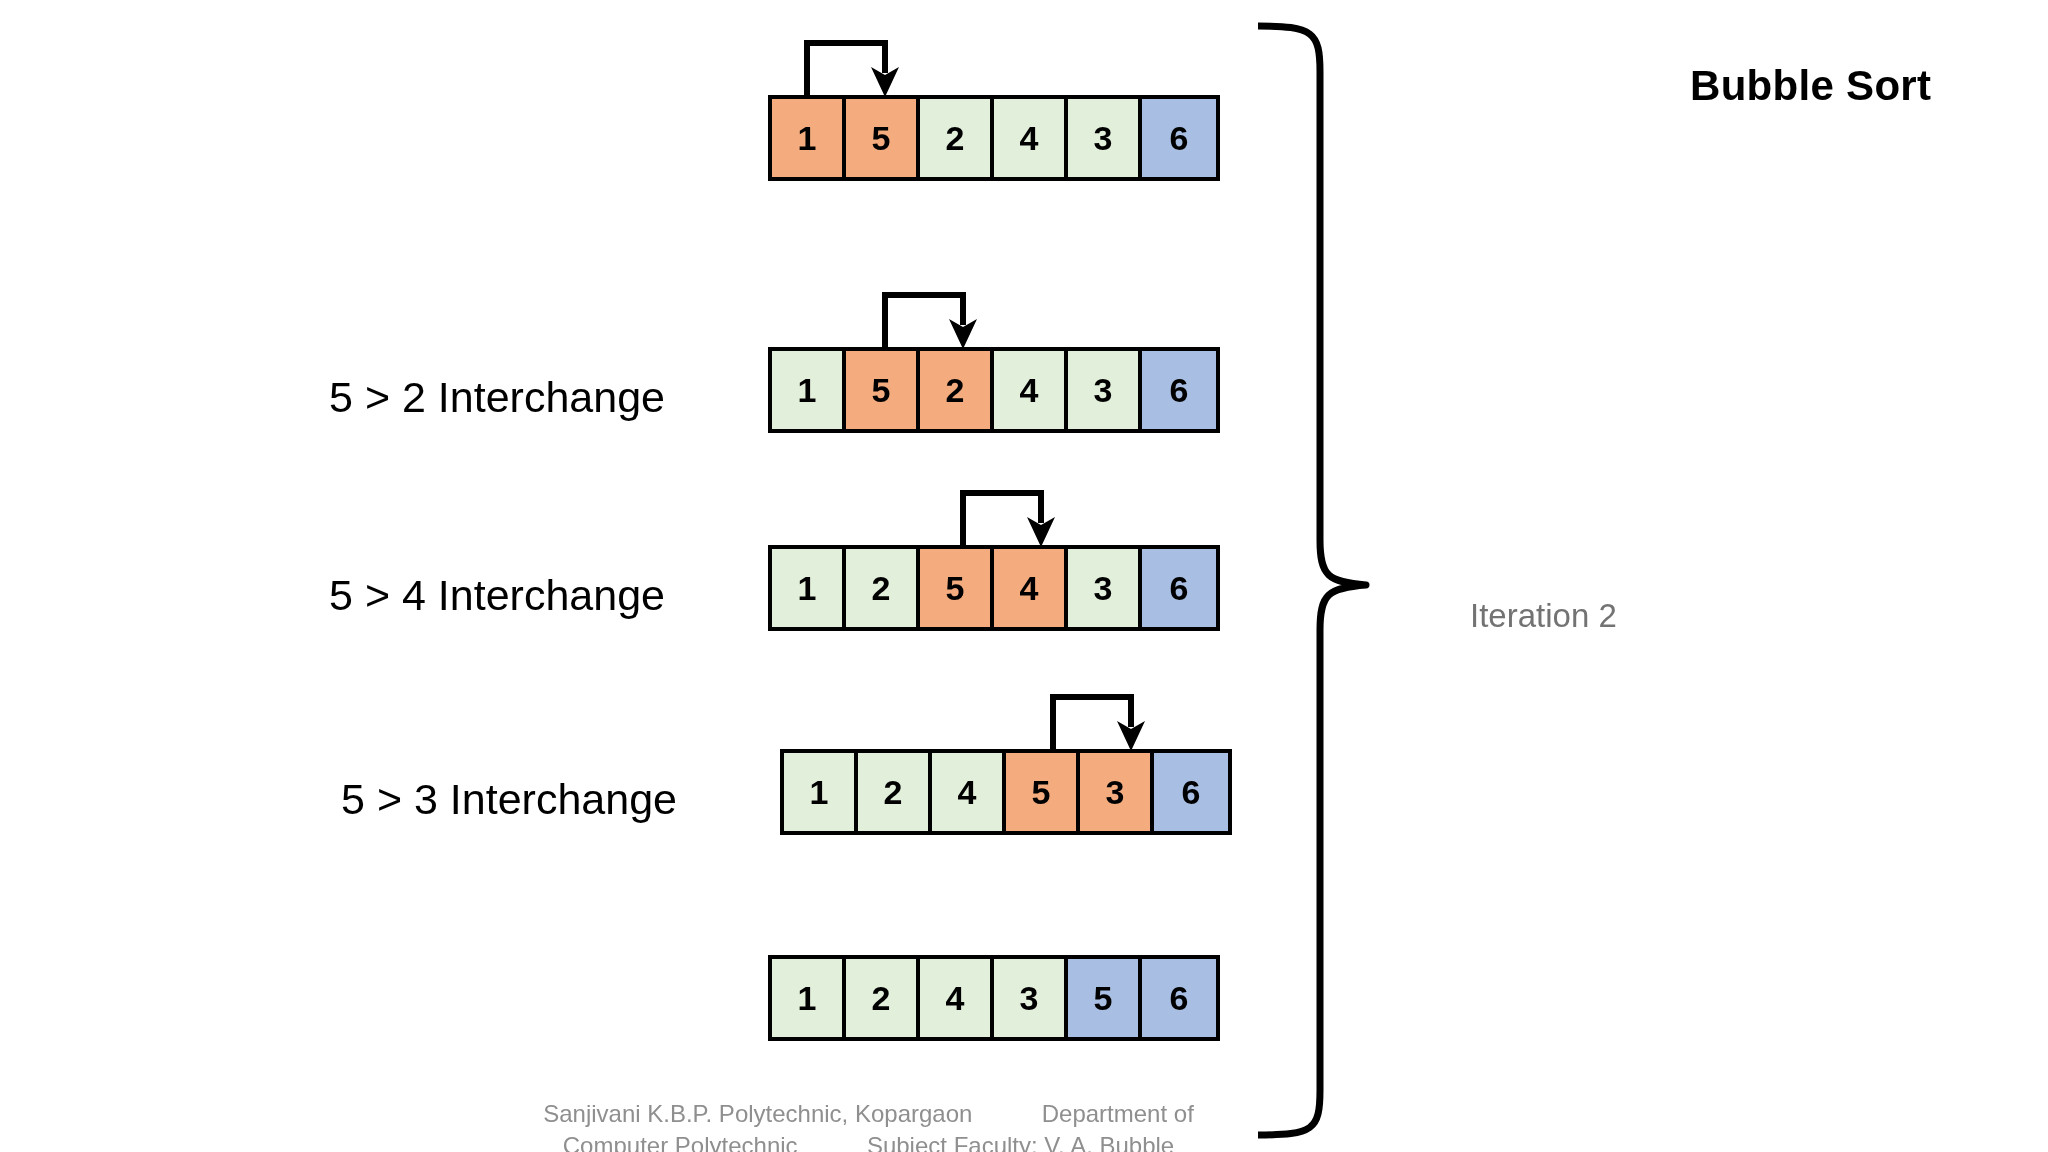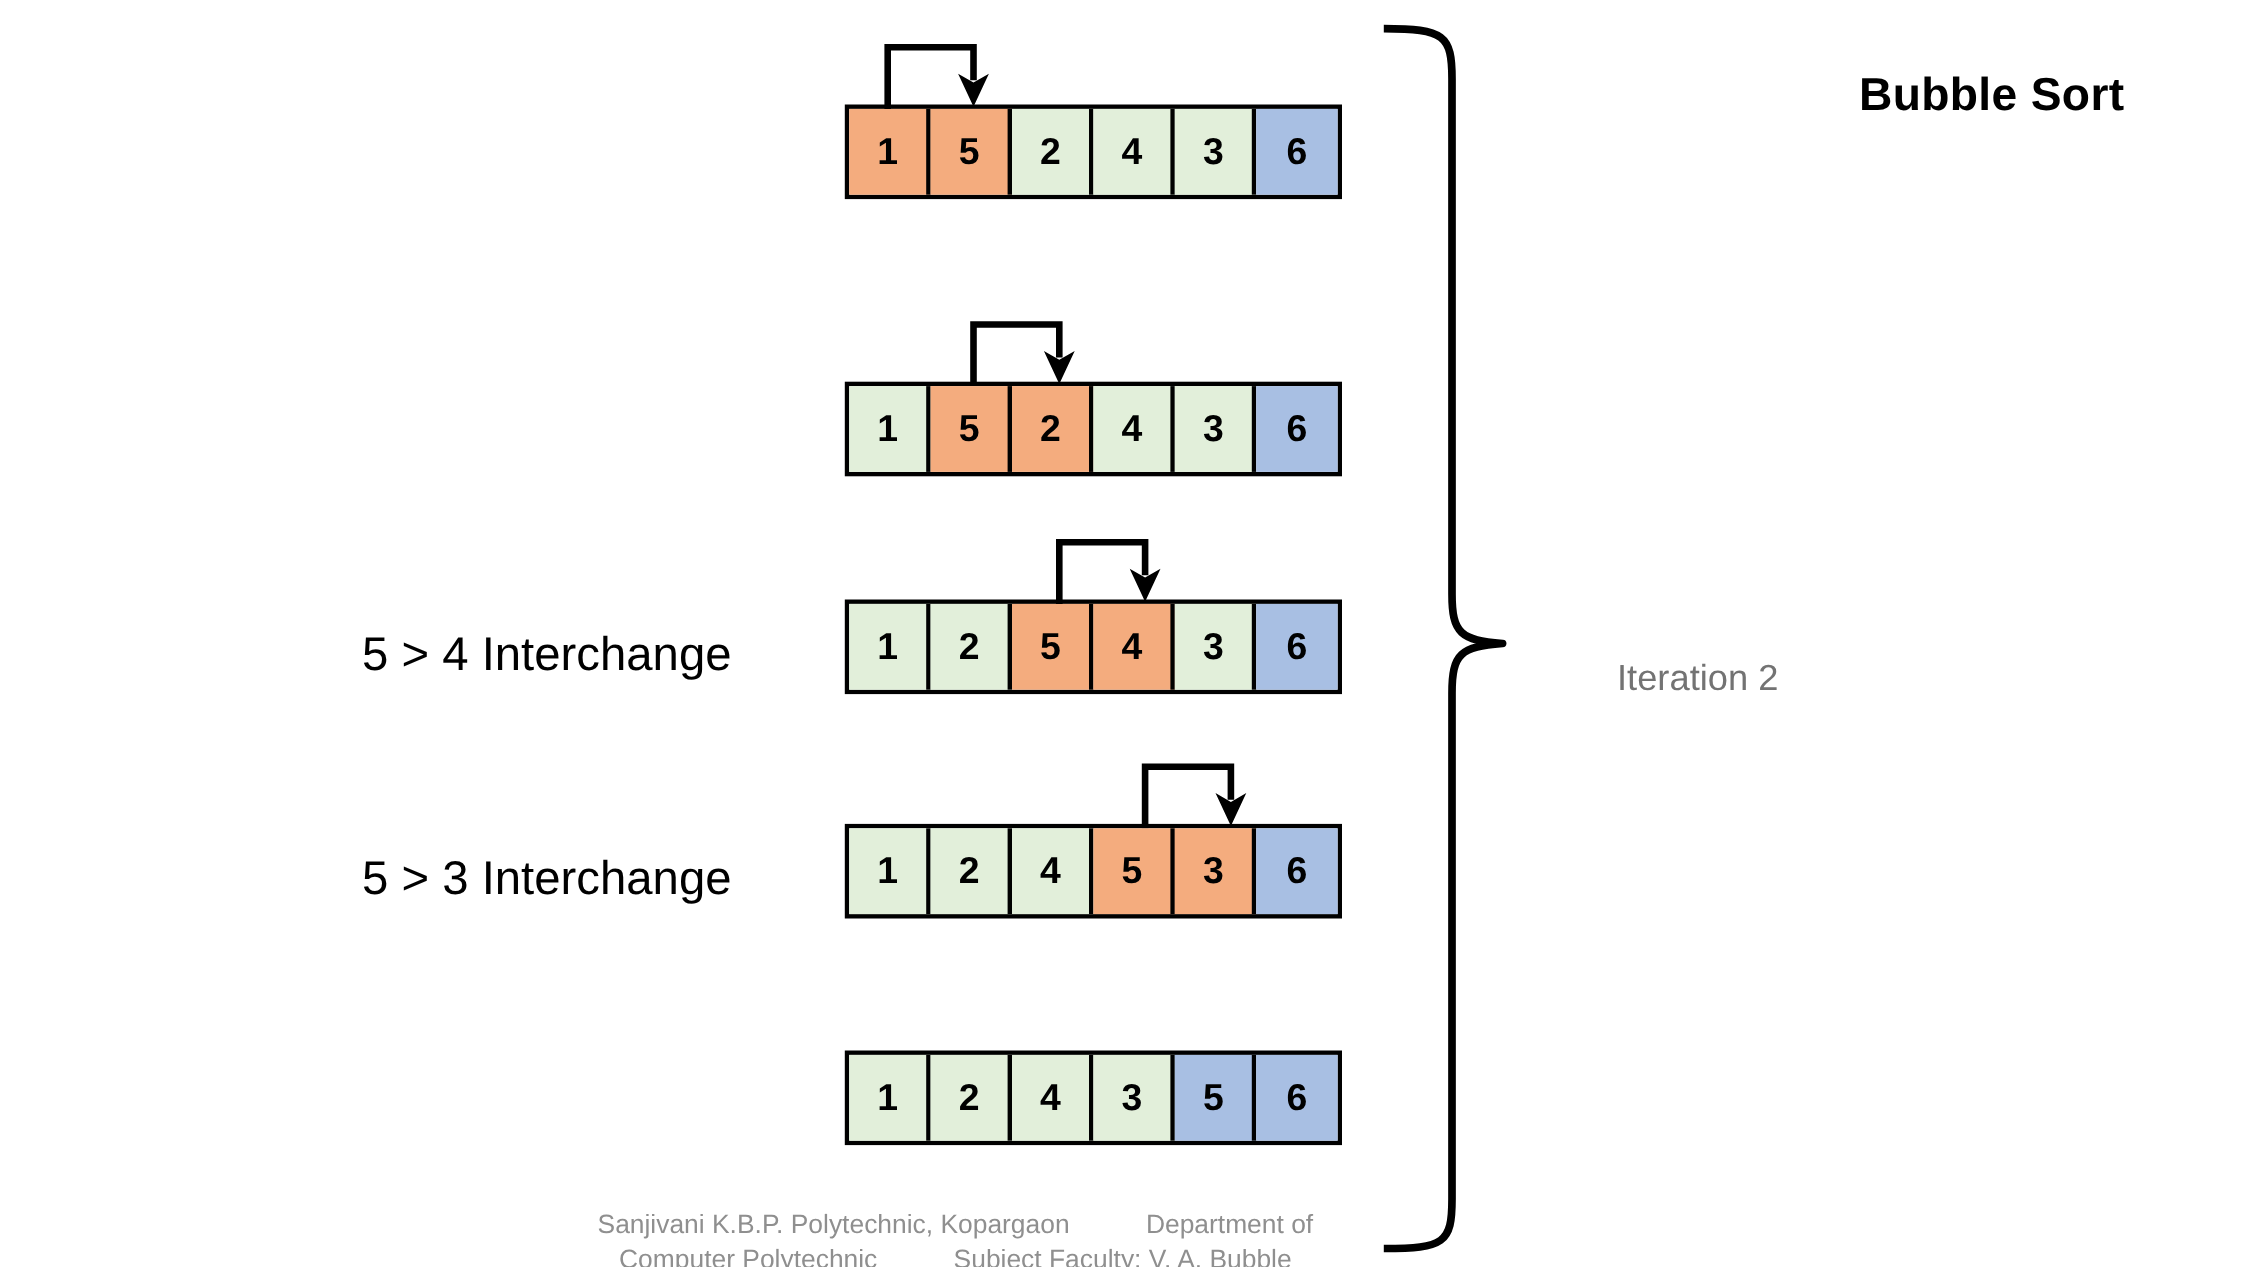--- a/index.html
+++ b/index.html
@@ -124,20 +124,21 @@
           <div class="cell c-green">4</div>
           <div class="cell c-green">3</div>
           <div class="cell c-blue">6</div>
         </div>
         <svg class="arrow" viewBox="0 0 120 66" style="left: 789px;">
           <path d="M 18 66 L 18 10 L 96 10 L 96 40" fill="none" stroke="#000000" stroke-width="6"></path>
           <path d="M 96 64 L 82 34 L 96 42 L 110 34 Z" fill="#000000"></path>
         </svg>
       </div>
       <div class="row" style="top: 347px;">
+        <div class="row-label">5 &gt; 2 Interchange</div>
         <div class="array">
           <div class="cell c-green">1</div>
           <div class="cell c-orange">5</div>
           <div class="cell c-orange">2</div>
           <div class="cell c-green">4</div>
           <div class="cell c-green">3</div>
           <div class="cell c-blue">6</div>
         </div>
         <svg class="arrow" viewBox="0 0 120 66" style="left: 867px;">
           <path d="M 18 66 L 18 10 L 96 10 L 96 40" fill="none" stroke="#000000" stroke-width="6"></path>
@@ -152,21 +153,21 @@
           <div class="cell c-orange">5</div>
           <div class="cell c-orange">4</div>
           <div class="cell c-green">3</div>
           <div class="cell c-blue">6</div>
         </div>
         <svg class="arrow" viewBox="0 0 120 66" style="left: 945px;">
           <path d="M 18 66 L 18 10 L 96 10 L 96 40" fill="none" stroke="#000000" stroke-width="6"></path>
           <path d="M 96 64 L 82 34 L 96 42 L 110 34 Z" fill="#000000"></path>
         </svg>
       </div>
-      <div class="row" style="top: 749px;">
+      <div class="row" style="top: 749px; margin-left: 12px;">
         <div class="row-label">5 &gt; 3 Interchange</div>
         <div class="array">
           <div class="cell c-green">1</div>
           <div class="cell c-green">2</div>
           <div class="cell c-green">4</div>
           <div class="cell c-orange">5</div>
           <div class="cell c-orange">3</div>
           <div class="cell c-blue">6</div>
         </div>
         <svg class="arrow" viewBox="0 0 120 66" style="left: 1023px;">

